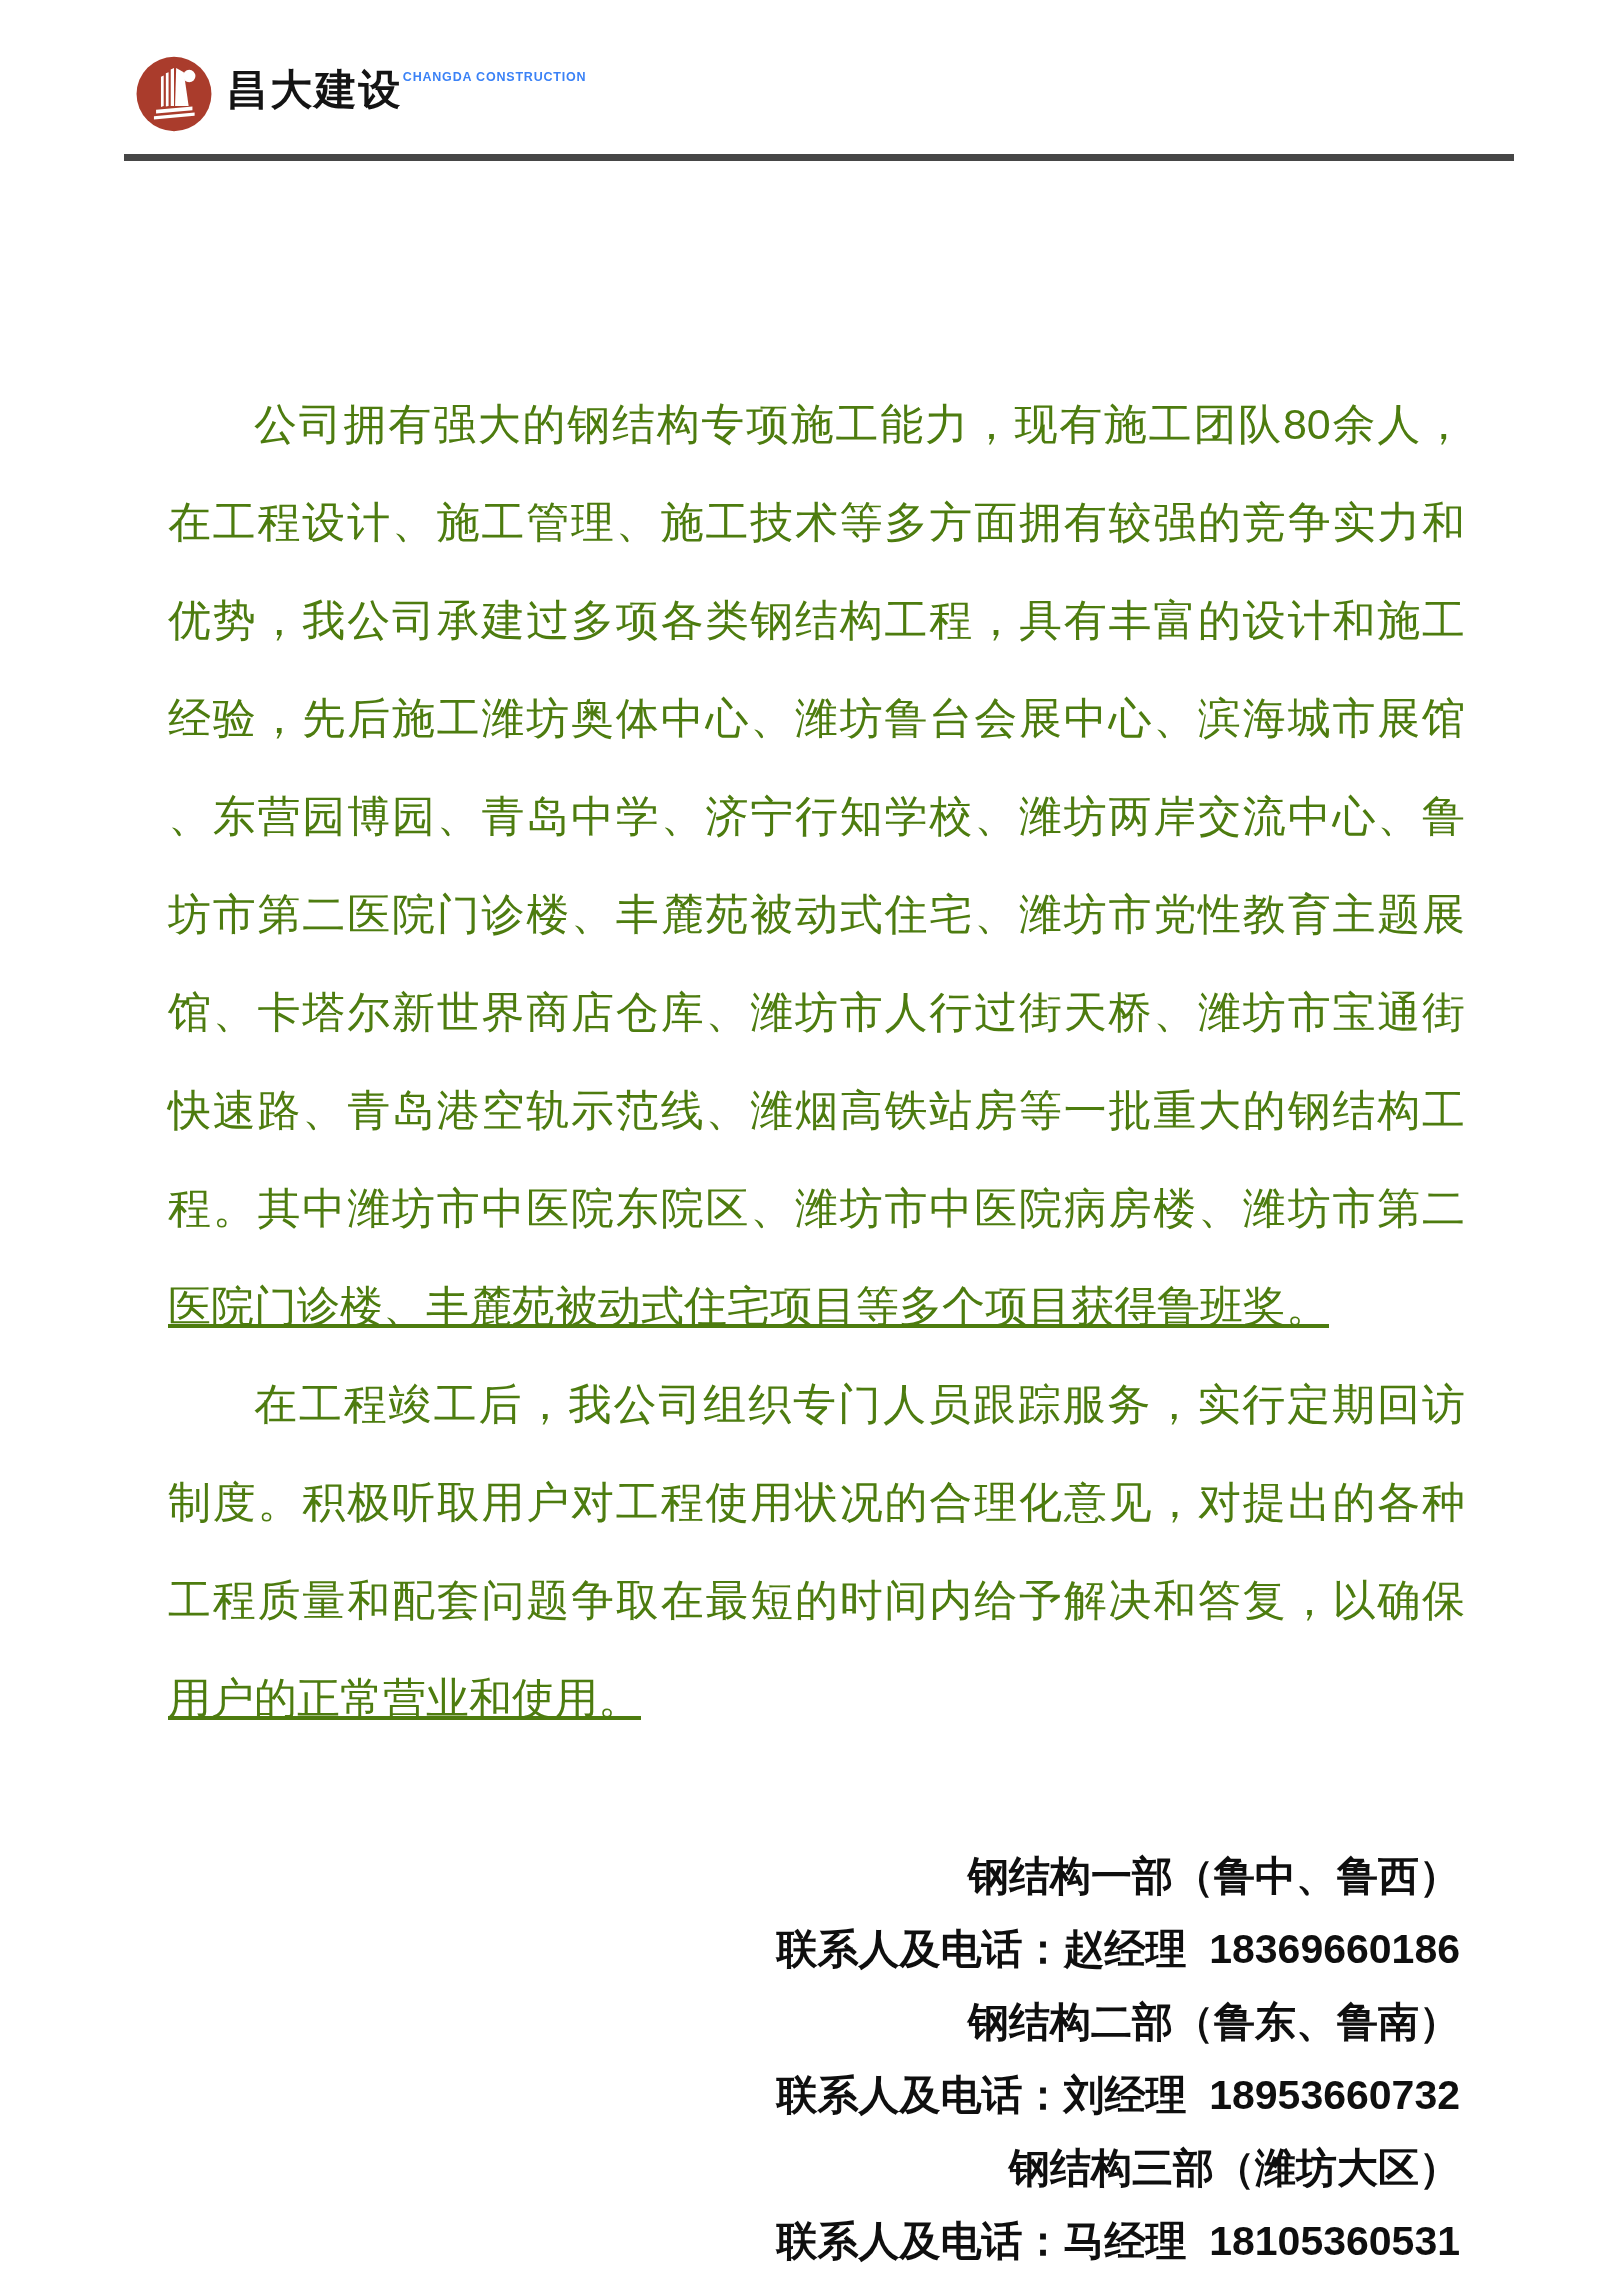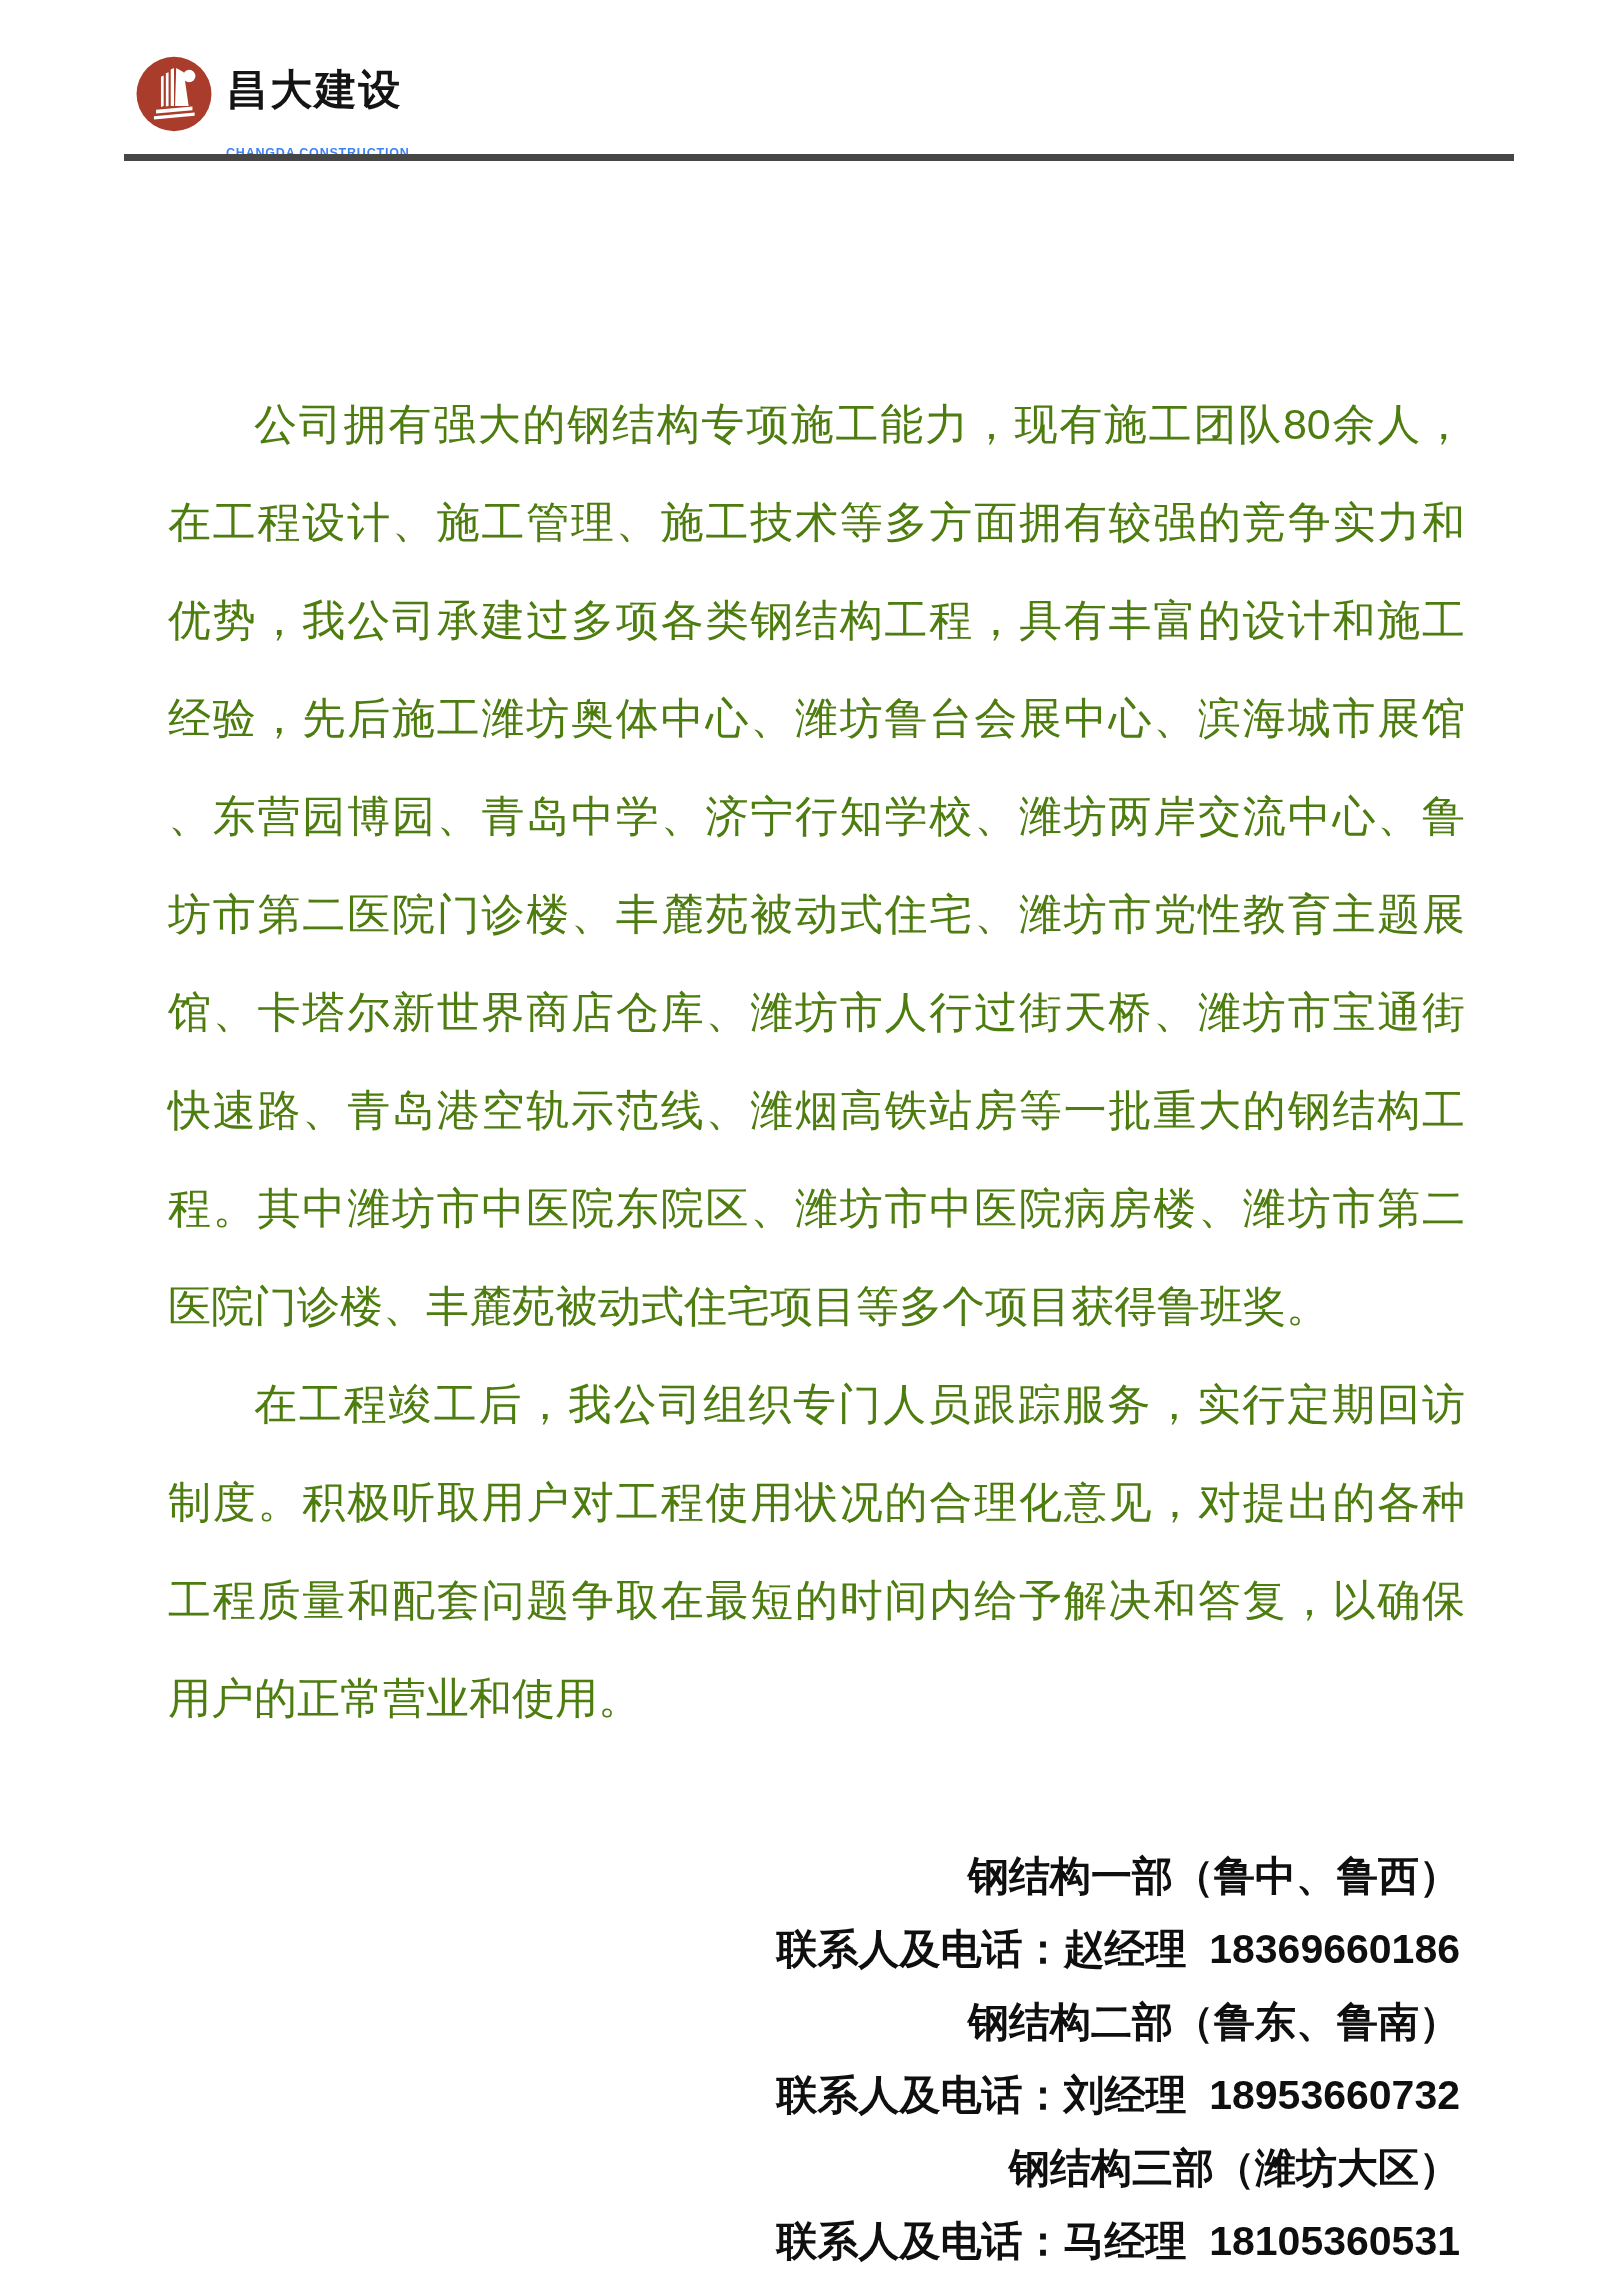--- a/index.html
+++ b/index.html
@@ -29,22 +29,21 @@
   }
   .logo-mark {
     width: 76px;
     height: 76px;
     flex: 0 0 auto;
   }
   .logo-text {
     margin-left: 14px;
     margin-top: 11px;
     display: flex;
-    flex-direction: column;
-    gap: 30px;
+    flex-direction: row;
   }
   .logo-zh {
     font-size: 42px;
     font-weight: 900;
     letter-spacing: 2.2px;
     color: #141414;
     line-height: 46px;
     white-space: nowrap;
   }
   .logo-en {
@@ -104,20 +103,21 @@
     text-align: justify;
     text-align-last: justify;
     white-space: nowrap;
   }
   .pline.first {
     text-indent: 2em;
   }
   .pline.last {
     text-align: left;
     text-align-last: left;
+    text-decoration: underline;
   }
 
   
   #contacts {
     position: absolute;
     left: 266px;
     top: 1840px;
     width: 1194px;
   }
   .cline {

